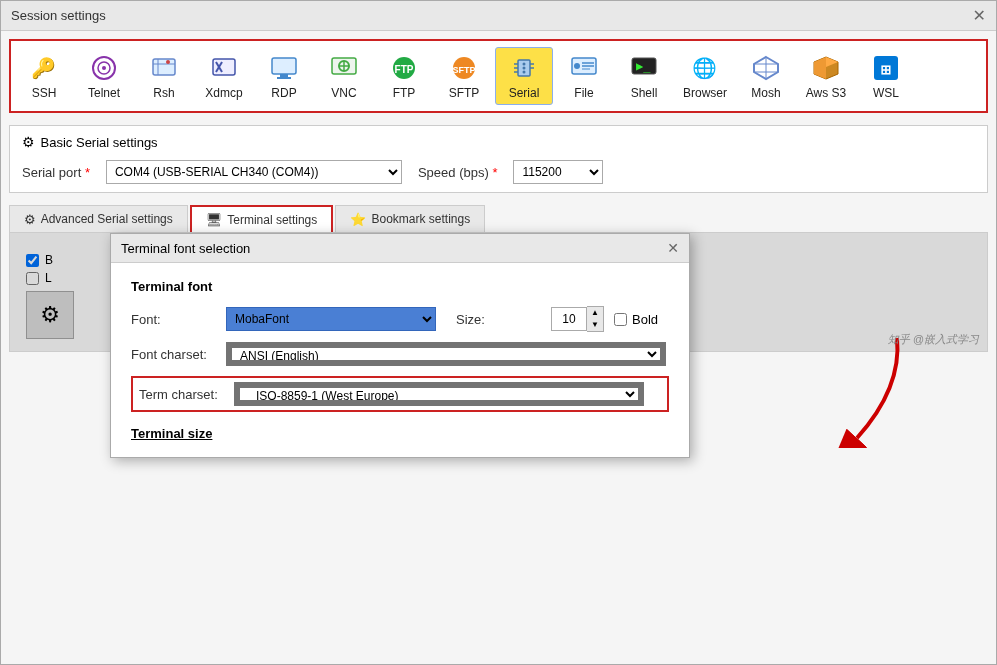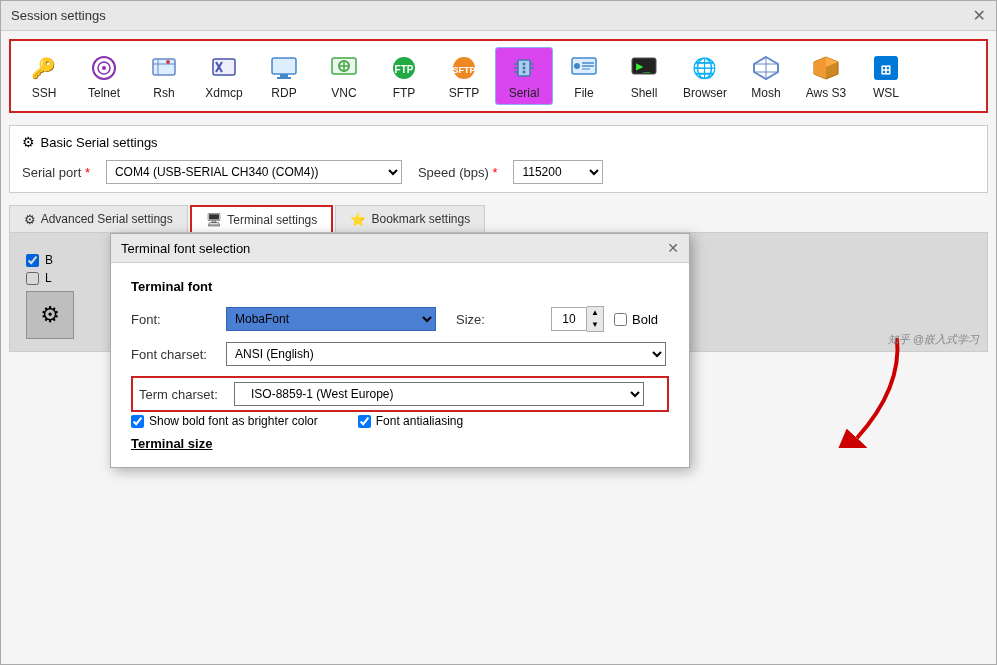--- a/index.html
+++ b/index.html
@@ -60,21 +60,21 @@
       display: flex;
       flex-direction: column;
       align-items: center;
       padding: 4px 8px;
       cursor: pointer;
       border-radius: 3px;
       min-width: 58px;
     }
 
     .tool-item.active {
-      background: #d946ef;
+      background: #fde047;
       border: 1px solid #8aaeee;
     }
 
     .tool-icon {
       width: 32px;
       height: 32px;
       display: flex;
       align-items: center;
       justify-content: center;
       font-size: 20px;
@@ -261,29 +261,29 @@
       border: 1px solid #3366bb;
       height: 24px;
       font-size: 12px;
       padding: 0 4px;
       width: 210px;
     }
 
     .modal-select {
       height: 24px;
       font-size: 12px;
-      border: 1px solid #737373;
+      border: 6px solid #737373;
       background: white;
       padding: 0 4px;
     }
 
     .term-charset-row {
       border: 2px solid #cc2222;
       padding: 4px 6px;
-      margin-bottom: 2px;
+      margin-bottom: 14px;
       display: flex;
       align-items: center;
       gap: 10px;
     }
 
     .size-spinner {
       display: flex;
       align-items: center;
     }
 
@@ -633,30 +633,20 @@
               </select>
             </div>
 
             <div class="term-charset-row">
               <span class="modal-label">Term charset:</span>
               <select class="modal-select" style="width: 410px; padding-left: 12px;">
                 <option>ISO-8859-1 (West Europe)</option>
               </select>
             </div>
 
-            <div class="checkboxes-row">
-              <div class="checkbox-group">
-                <input type="checkbox" checked="" style="">
-                <span>Show bold font as brighter color</span>
-              </div>
-              <div class="checkbox-group">
-                <input type="checkbox" checked="" style="">
-                <span>Font antialiasing</span>
-              </div>
-            </div>
 
             <div class="terminal-size-label">Terminal size</div>
           </div>
         </div>
 
         <div style="position:absolute; right:80px; top:95px; pointer-events:none;">
           <svg width="80" height="120" viewBox="0 0 80 120">
             <defs>
               <marker id="arrowhead" markerWidth="10" markerHeight="7" refX="0" refY="3.5" orient="auto">
                 <polygon points="0 0, 10 3.5, 0 7" fill="#cc0000"></polygon>

